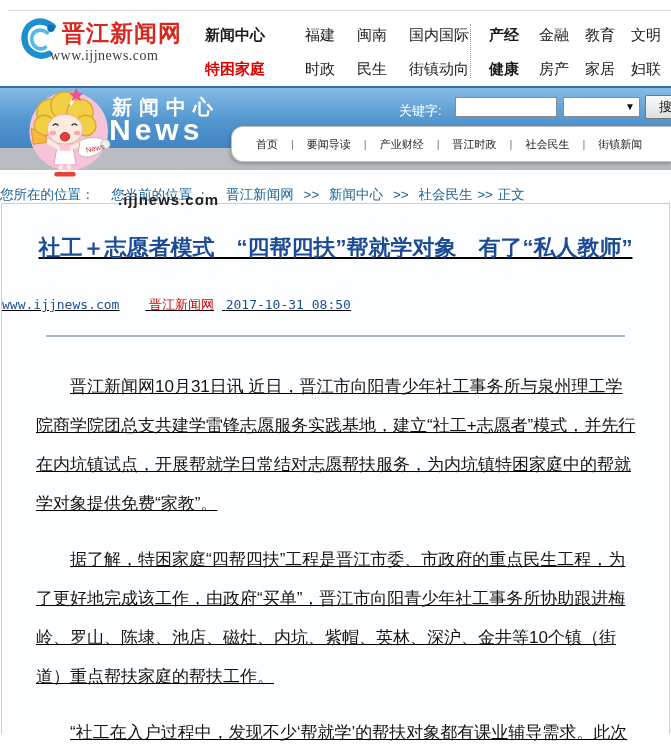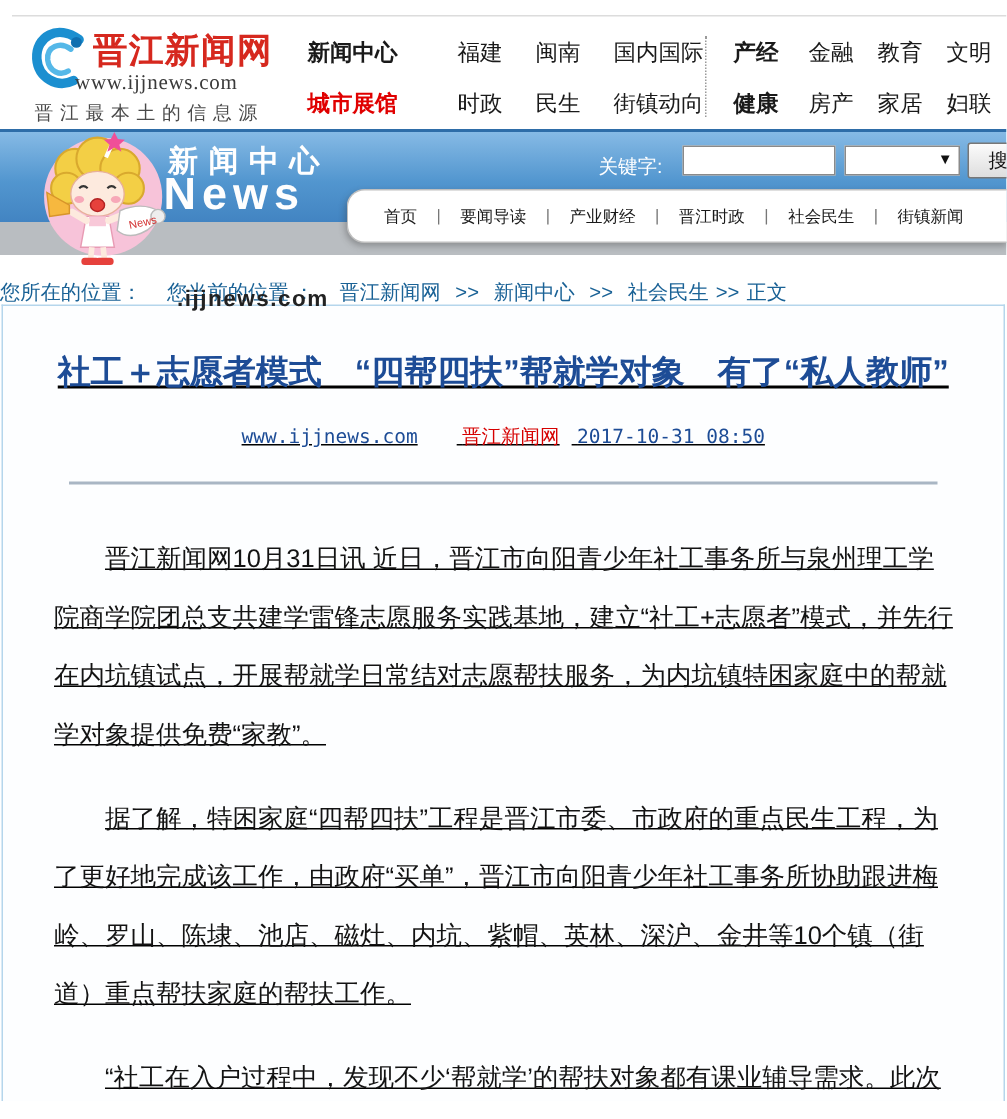--- a/index.html
+++ b/index.html
@@ -58,21 +58,21 @@
   .breadcrumb-inner{position:absolute;left:0;top:16px;font-size:13.5px;color:#1a6296;white-space:nowrap;}
   .bc-label{margin-right:13px;}
   .bc-sep{margin:0 6px;}
   .bc-sep-tight{margin:0 1px;}
   .bc-link{cursor:pointer;}
   
   .article{position:absolute;top:203px;left:1px;width:669px;height:531px;box-sizing:border-box;
     background:#fdfeff;border:1px solid #b5d6ec;border-bottom:none;text-decoration:underline;}
   .article-title{margin:26px 16px 0;text-align:center;font-size:22px;line-height:35px;
     font-weight:bold;color:#1d4c96;}
-  .article-meta{margin-top:17px;text-align:center;font-size:13px;color:#1d4c96;white-space:nowrap;}
+  .article-meta{margin-top:31px;font-size:13px;color:#1d4c96;white-space:nowrap;}
   .meta-url{font-family:"DejaVu Sans Mono","Liberation Mono",monospace;margin-right:26px;}
   .meta-source{color:#d60000;margin-right:8px;cursor:pointer;}
   .meta-time{font-family:"DejaVu Sans Mono","Liberation Mono",monospace;}
   .article-divider{margin:21px 44px 0;border-top:2px solid #a9b6c4;}
   .article-body{margin:30px 30px 0 34px;font-size:17px;line-height:39px;color:#131313;}
   .article-body p{margin:0 0 17px;text-indent:2em;}
 </style>
 </head>
 <body>
 
@@ -82,32 +82,31 @@
   <div class="logo">
     <span class="logo-swirl">
       <svg viewBox="0 0 44 52" width="40" height="50">
         <path d="M36,10 C20,-2 4,8 5,24 C6,38 20,46 32,40" fill="none" stroke="#1b8fd0" stroke-width="7" stroke-linecap="round"></path>
         <path d="M30,17 C22,11 12,15 13,25 C14,33 22,37 28,33" fill="none" stroke="#55b8e8" stroke-width="4" stroke-linecap="round"></path>
         <circle cx="34" cy="12" r="4" fill="#0f6fb0"></circle>
       </svg>
     </span>
     <span class="logo-brand">晋江新闻网</span>
     <span class="logo-url">www.ijjnews.com</span>
-    <span class="logo-tagline">晋江最本土的信息源</span>
   </div>
 
   <div class="nav-left">
     <div class="nav-row row1">
       <span class="c0">新闻中心</span>
       <span>福建</span>
       <span>闽南</span>
       <span>国内国际</span>
     </div>
     <div class="nav-row row2">
-      <span class="c0">城市展馆</span>
+      <span class="c0">特困家庭</span>
       <span>时政</span>
       <span>民生</span>
       <span>街镇动向</span>
     </div>
   </div>
 
   <div class="nav-divider"></div>
 
   <div class="nav-right">
     <div class="nav-row row1">

